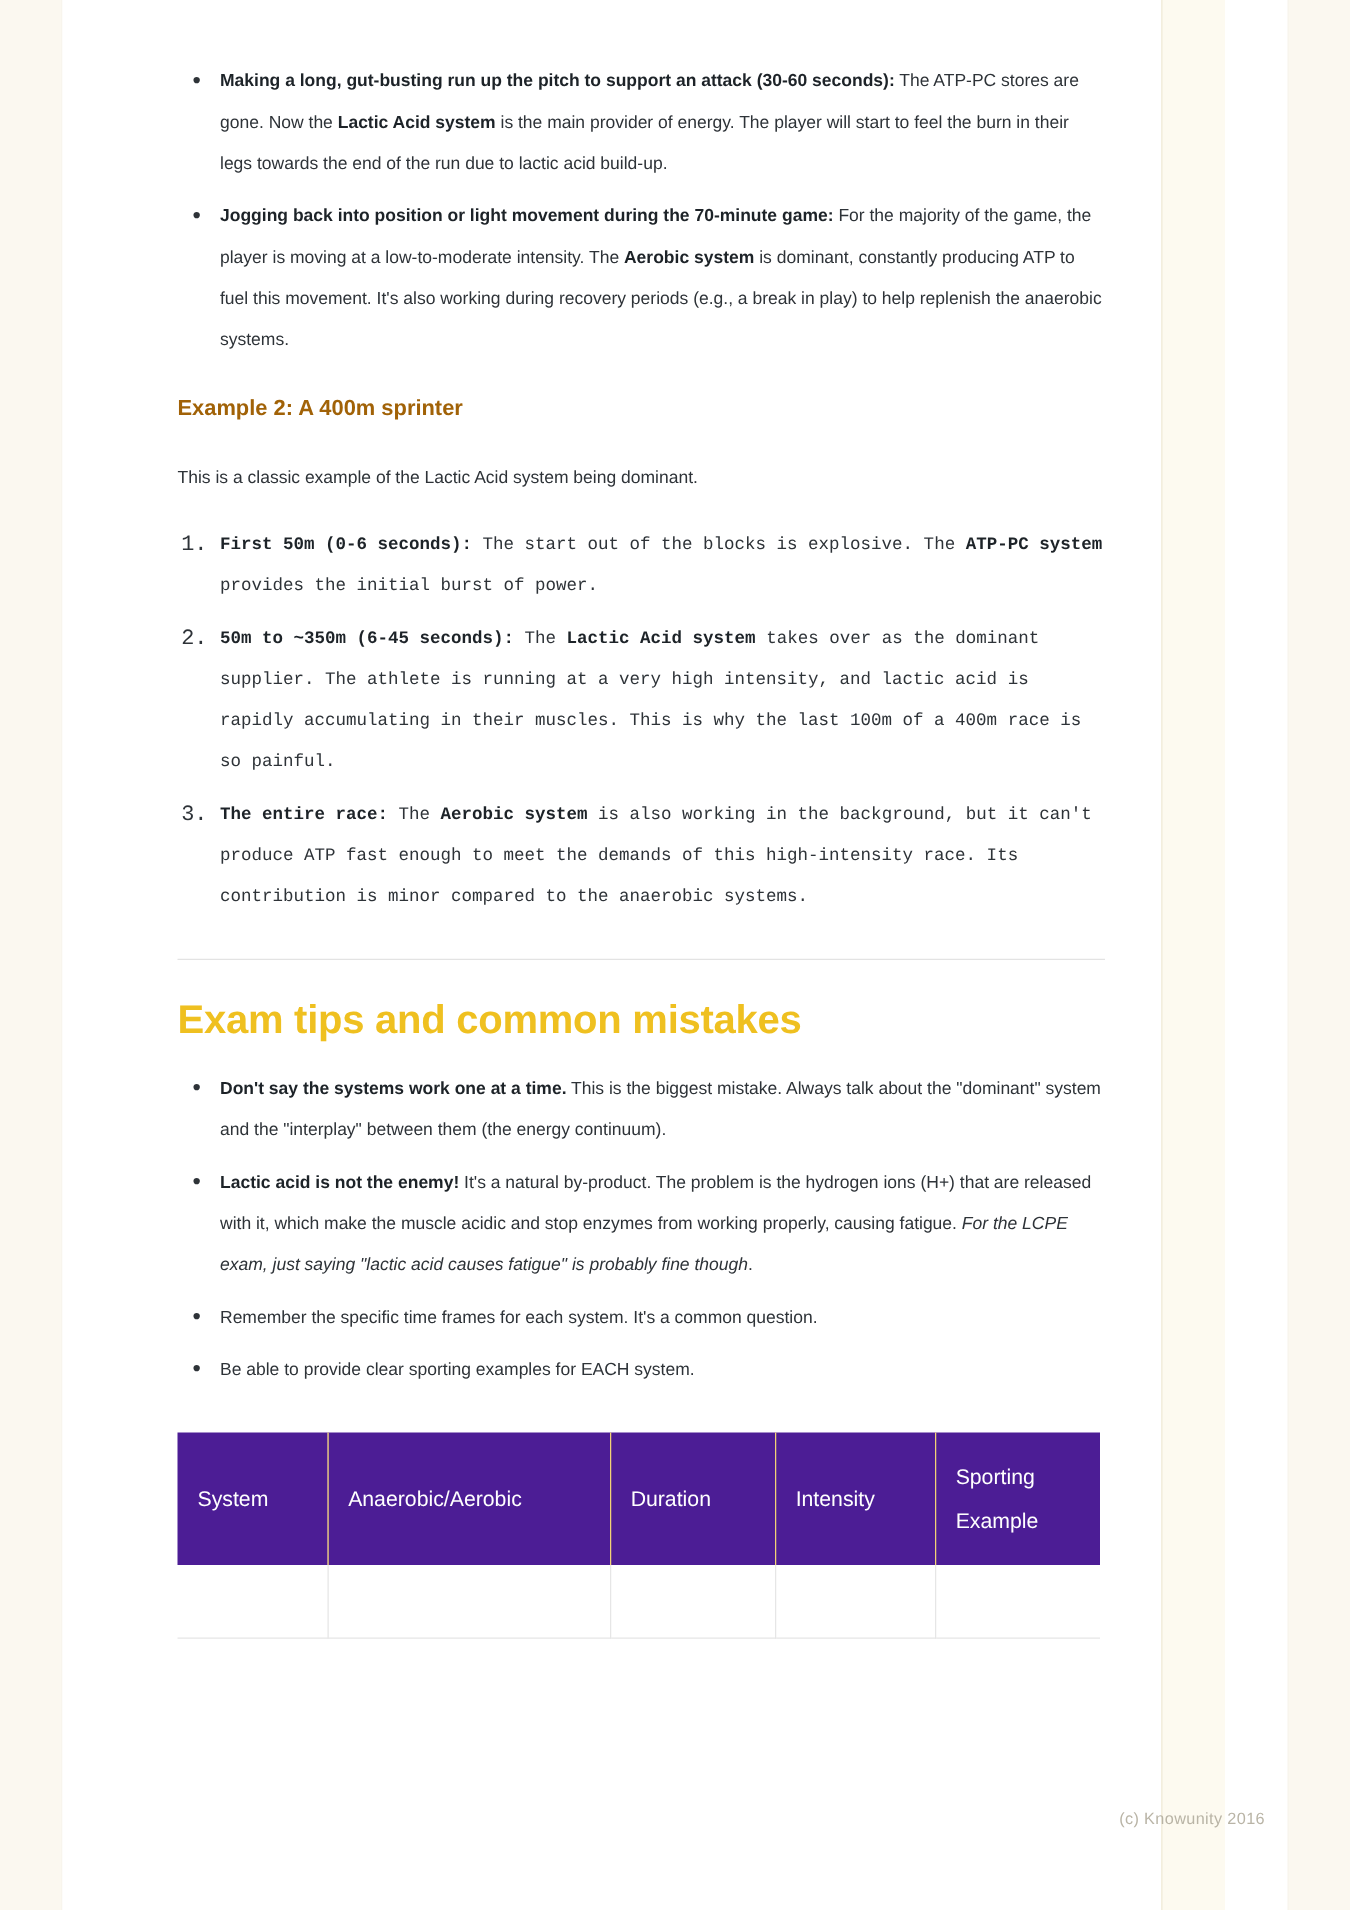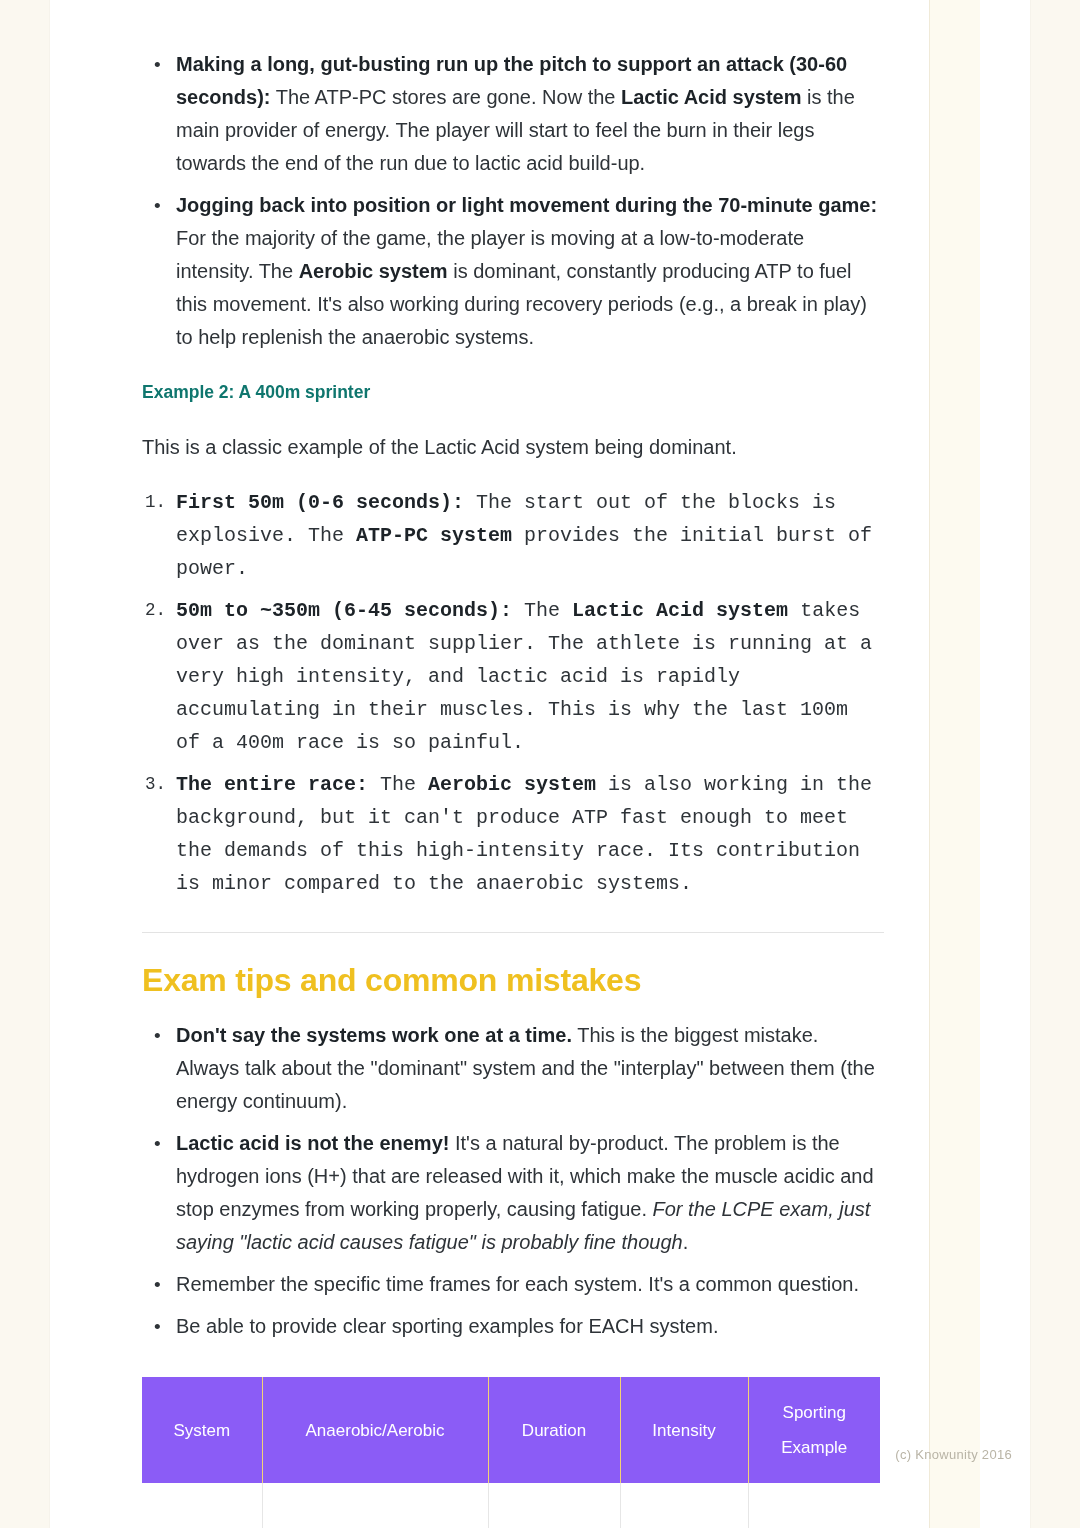--- a/index.html
+++ b/index.html
@@ -42,21 +42,21 @@
     border-left: 1px solid #f0ead8;
   }
   .content {
     position: absolute;
     left: 92px;
     top: 48px;
     width: 742px;
   }
   p, li {
     color: #2e3338;
-    font-size: 20px;
+    font-size: 14px;
     line-height: 33px;
     margin: 0;
   }
   strong { font-weight: bold; color: #1d2328; }
   em { font-style: italic; }
 
   ul.bullets {
     list-style: none;
     margin: 0 0 0 0;
     padding: 0;
@@ -96,21 +96,21 @@
     top: 0;
     width: 24px;
     text-align: right;
     font-size: 17.5px;
     line-height: 33px;
     color: #2e3338;
   }
 
   .para-heading {
     font-weight: bold;
-    color: #0f766e;
+    color: #a16207;
     font-size: 17.5px;
     line-height: 33px;
     margin: 22px 0 22px 0;
   }
   .para {
     margin: 0 0 22px 0;
   }
 
   hr.rule {
     border: none;
@@ -128,26 +128,26 @@
     letter-spacing: -0.2px;
   }
 
   table.sys-table {
     border-collapse: collapse;
     width: 738px;
     margin-top: 34px;
     table-layout: fixed;
   }
   table.sys-table th {
-    background: #8b5cf6;
+    background: #4c1d95;
     color: #ffffff;
     font-size: 17px;
     font-weight: normal;
     line-height: 35px;
-    text-align: center;
+    text-align: left;
     padding: 18px 16px;
     border-right: 1px solid #f3d276;
     vertical-align: middle;
   }
   table.sys-table th:last-child { border-right: none; }
   table.sys-table td {
     height: 56px;
     border-right: 1px solid #e6e6e6;
     border-bottom: 1px solid #e6e6e6;
     background: #ffffff;

